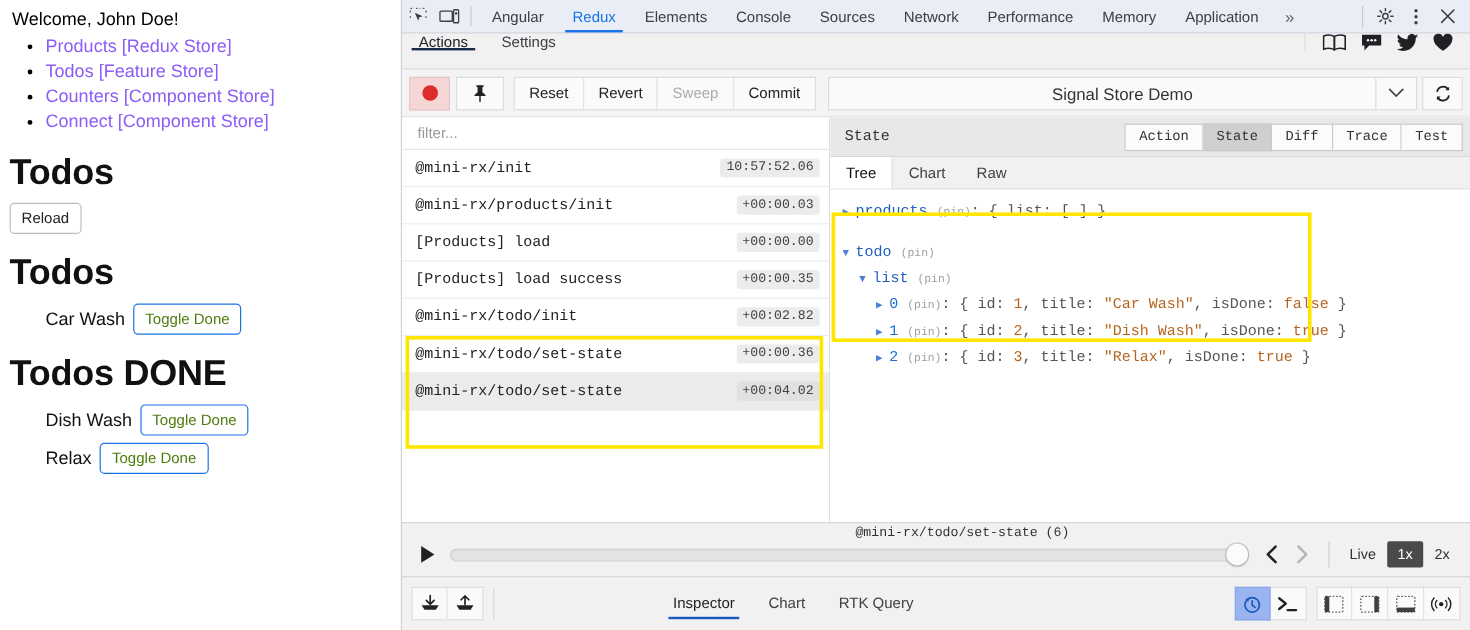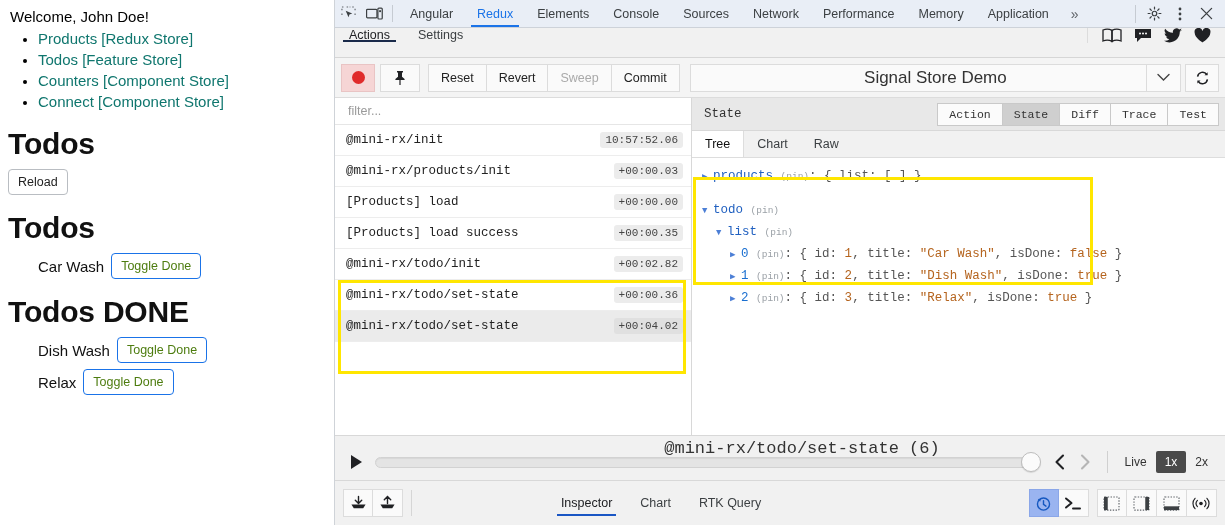--- a/index.html
+++ b/index.html
@@ -15,21 +15,21 @@
   
   #page {
     width:335px; height:525px; background:#fff;
     border-right:1px solid #cfd3d8;
     padding:0 8px; overflow:hidden; position:relative;
   }
   .welcome { font-size:15px; color:#000; margin:6px 0 2px 2px; line-height:1.4; }
   ul.links { margin:2px 0 0 0; padding-left:30px; list-style:disc; }
   ul.links li { margin:3px 0; }
   ul.links li::marker { color:#000; font-size:13px; }
-  ul.links a { color:#0f766e; text-decoration:none; font-size:15px;margin-top:32px; }
+  ul.links a { color:#8b5cf6; text-decoration:none; font-size:15px;margin-top:32px; }
   h1.pg { font-size:30px; font-weight:bold; margin:16px 0 8px 0; color:#111; letter-spacing:-0.2px; }
   button.reload {
     font-family:"Liberation Sans", sans-serif;
     font-size:12.5px; padding:5px 9px; background:#fff;
     border:1px solid #b9bdc2; border-radius:4px; color:#222; cursor:pointer;
   }
   ul.todos { margin:4px 0 0 0; padding-left:30px; list-style:disc; }
   ul.todos li { margin:6px 0; font-size:15px; color:#111; display:flex; align-items:center; gap:7px; }
   button.toggle {
     font-family:"Liberation Sans", sans-serif;
@@ -89,21 +89,21 @@
   }
   .rx-btn.rec { background:#f6d5d5; border-color:#e9c4c4; padding:0 8px; }
   .rx-btn.disabled { color:#aaa; }
   .rx-group { display:flex; margin-left:8px; }
   .rx-group .rx-btn + .rx-btn { border-left:none; }
   .rec-dot { width:13px; height:13px; border-radius:50%; background:#e02b2b; }
   .pin-wrap { margin-left:5px; }
   .rx-instance {
     flex:1; margin-left:10px; height:28px; background:#fafafa; border:1px solid #dcdcdc;
     display:flex; align-items:center; justify-content:center; position:relative;
-    font-size:17px; color:#333;
+    font-size:14px; color:#333;
   }
   .rx-instance .caret { position:absolute; right:0; top:0; bottom:0; width:34px;
     display:flex; align-items:center; justify-content:center; border-left:1px solid #dcdcdc; cursor:pointer; }
   .rx-refresh {
     width:34px; height:28px; background:#fafafa; border:1px solid #dcdcdc; margin-left:4px;
     display:flex; align-items:center; justify-content:center; cursor:pointer;
   }
 
   
   .rx-body { flex:1; display:flex; min-height:0; background:#fff; }
@@ -169,21 +169,21 @@
     border:3px solid #ffe600; pointer-events:none; box-sizing:border-box;
   }
 
   
   .slider-bar {
     height:45px; flex:none; background:#f1f1f1; border-top:1px solid #d8d8d8;
     display:flex; align-items:center; padding:0 8px; position:relative;
   }
   .slider-label {
     position:absolute; top:3px; left:0; right:0; text-align:center;
-    font-family:"Liberation Mono", monospace; font-size:17px; color:#333;margin-left:44px;
+    font-family:"Liberation Mono", monospace; font-size:11px; color:#333;margin-left:44px;
   }
   .play-btn { width:26px; display:flex; align-items:center; justify-content:center; cursor:pointer; margin-top:8px; }
   .track-wrap { flex:1; margin:8px 8px 0 6px; position:relative; height:16px; display:flex; align-items:center; }
   .track { height:11px; width:100%; border-radius:6px; background:#e4e4e4;
            border:1px solid #d2d2d2; box-shadow:inset 0 1px 1px rgba(0,0,0,.06); }
   .knob {
     position:absolute; right:-2px; top:-2px; width:20px; height:20px; border-radius:50%;
     background:#fbfbfb; border:1px solid #bdbdbd; box-shadow:0 1px 1px rgba(0,0,0,.12); cursor:pointer;
   }
   .nav-btn { width:26px; display:flex; align-items:center; justify-content:center; cursor:pointer; margin-top:8px;

